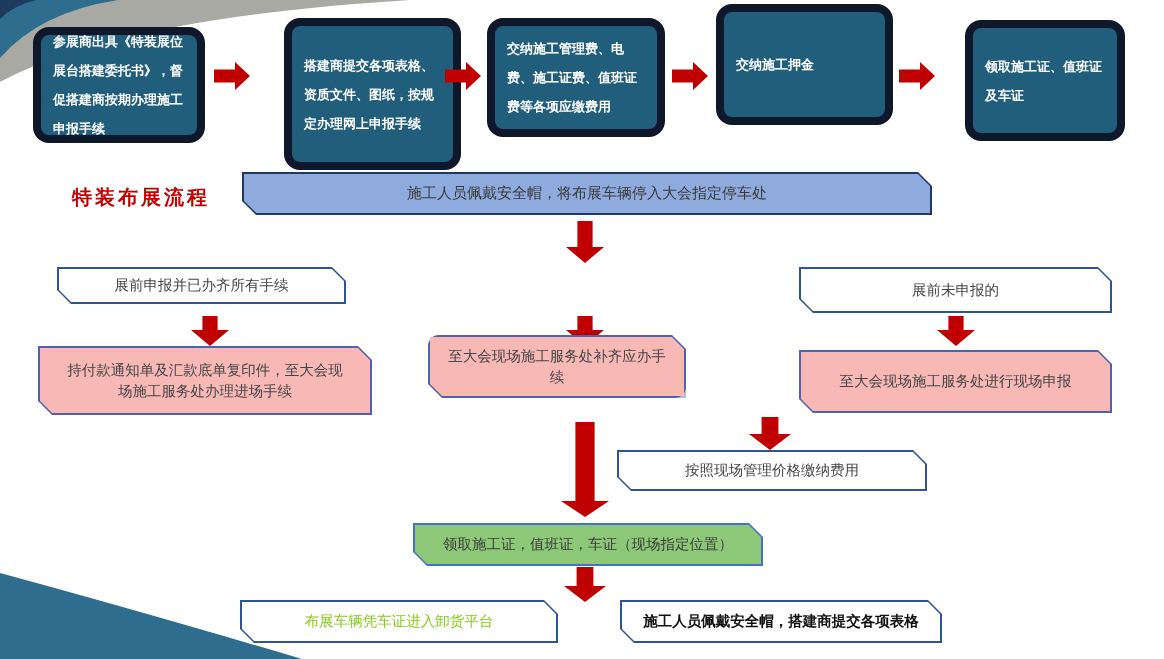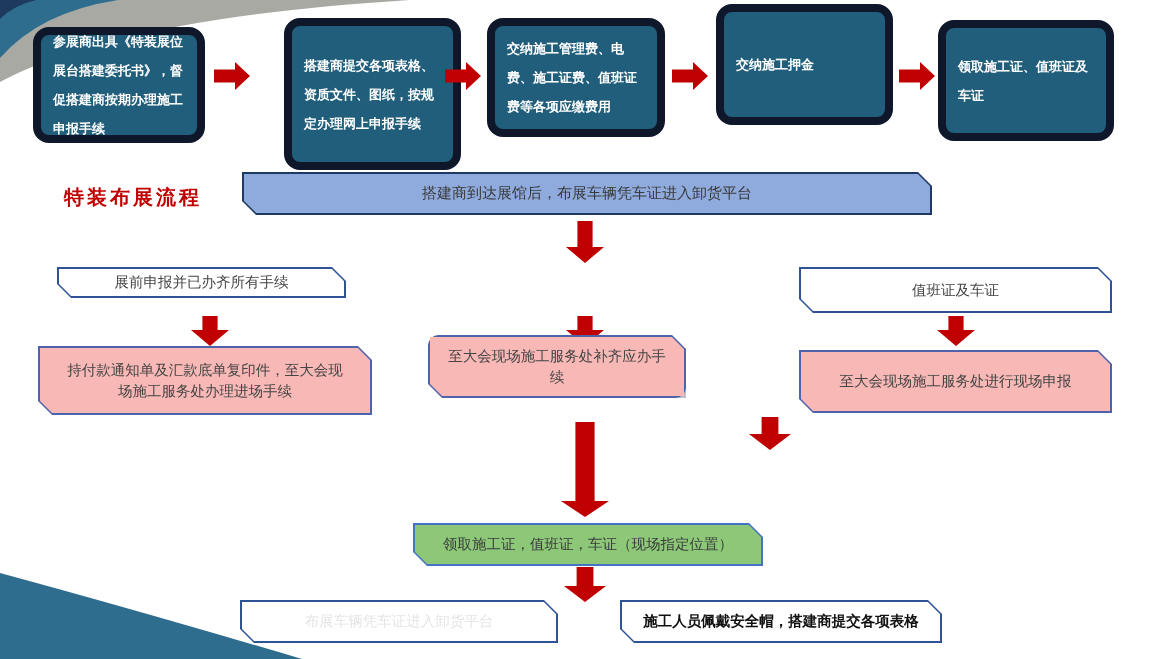--- a/index.html
+++ b/index.html
@@ -53,21 +53,21 @@
   .ad{
     position:absolute;z-index:2;background:#C00000;
     clip-path:polygon(30% 0,70% 0,70% calc(100% - 16px),100% calc(100% - 16px),50% 100%,0 calc(100% - 16px),30% calc(100% - 16px));
   }
 
   .title{
     position:absolute;z-index:2;
     color:#C00000;font-weight:bold;font-size:20px;letter-spacing:3px;
   }
   .banner-text{color:#3a3a3a;font-size:15px;}
-  .gray-text{color:#e5e5e5;justify-content:center;}
+  .gray-text{color:#84cc16;justify-content:center;}
   .bold-black{color:#111111;font-weight:bold;}
 </style>
 </head>
 <body>
 
 <div class="slide">
 
   <svg class="deco tl" width="420" height="140" viewBox="0 0 420 140">
     <path d="M0,0 L410,0 Q120,18 0,82 Z" fill="#A9A9A4"></path>
     <path d="M0,0 L118,0 Q40,12 0,58 Z" fill="#2E6D8E"></path>
@@ -90,56 +90,59 @@
   <div class="step" style="left:487px;top:18px;width:178px;height:119px;">
     <span>交纳施工管理费、电费、施工证费、值班证费等各项应缴费用</span>
   </div>
   <div class="ar" style="left:672px;top:62px;width:36px;height:28px;"></div>
 
   <div class="step" style="left:716px;top:4px;width:177px;height:121px;">
     <span>交纳施工押金</span>
   </div>
   <div class="ar" style="left:899px;top:62px;width:36px;height:28px;"></div>
 
-  <div class="step" style="left:938px;top:20px;width:176px;height:121px;">
+  <div class="step" style="left:965px;top:20px;width:160px;height:121px;">
     <span>领取施工证、值班证及车证</span>
   </div>
 
-  <div class="title" style="left:64px;top:184px;">特装布展流程</div>
+  <div class="title" style="left:72px;top:184px;">特装布展流程</div>
 
   <div class="snip banner-text" style="left:242px;top:172px;width:690px;height:43px;--bc:#1F3864;--fc:#8FAADC;">
-    <span>搭建商到达展馆后，布展车辆凭车证进入卸货平台</span>
+    <span>施工人员佩戴安全帽，将布展车辆停入大会指定停车处</span>
   </div>
   <div class="ad" style="left:566px;top:221px;width:38px;height:42px;"></div>
 
-  <div class="snip" style="left:57px;top:267px;width:289px;height:31px;text-align:right;--bc:#2F5496;--fc:#ffffff;">
+  <div class="snip" style="left:57px;top:267px;width:289px;height:37px;text-align:right;--bc:#2F5496;--fc:#ffffff;">
     <span>展前申报并已办齐所有手续</span>
   </div>
   <div class="snip" style="left:799px;top:267px;width:313px;height:46px;--bc:#2F5496;--fc:#ffffff;">
-    <span>值班证及车证</span>
+    <span>展前未申报的</span>
   </div>
 
   <div class="ad" style="left:191px;top:316px;width:38px;height:30px;"></div>
   <div class="ad" style="left:566px;top:316px;width:38px;height:30px;"></div>
   <div class="ad" style="left:937px;top:316px;width:38px;height:30px;"></div>
 
   <div class="snip" style="left:38px;top:346px;width:334px;height:69px;--bc:#4F63AC;--fc:#F7B8B6;">
     <span style="padding:0 24px;">持付款通知单及汇款底单复印件，至大会现场施工服务处办理进场手续</span>
   </div>
   <div class="snip" style="left:428px;top:335px;width:258px;height:63px;border-radius:11px;--bc:#4F63AC;--fc:#F7B8B6;">
     <span>至大会现场施工服务处补齐应办手续</span>
   </div>
   <div class="snip" style="left:799px;top:350px;width:313px;height:63px;justify-content:center;--bc:#4F63AC;--fc:#F7B8B6;">
     <span>至大会现场施工服务处进行现场申报</span>
   </div>
 
   <div class="ad" style="left:561px;top:422px;width:48px;height:95px;"></div>
 
   <div class="ad" style="left:749px;top:417px;width:42px;height:33px;"></div>
 
+  <div class="snip" style="left:617px;top:450px;width:310px;height:41px;--bc:#2F5496;--fc:#ffffff;">
+    <span>按照现场管理价格缴纳费用</span>
+  </div>
 
   <div class="snip" style="left:413px;top:523px;width:350px;height:43px;--bc:#4472C4;--fc:#8CC878;color:#3b3b3b;">
     <span>领取施工证，值班证，车证（现场指定位置）</span>
   </div>
   <div class="ad" style="left:564px;top:567px;width:42px;height:35px;"></div>
 
   <div class="snip gray-text" style="left:240px;top:600px;width:318px;height:43px;--bc:#2F5496;--fc:#ffffff;">
     <span>布展车辆凭车证进入卸货平台</span>
   </div>
   <div class="snip bold-black" style="left:620px;top:600px;width:322px;height:43px;--bc:#2F5496;--fc:#ffffff;">

